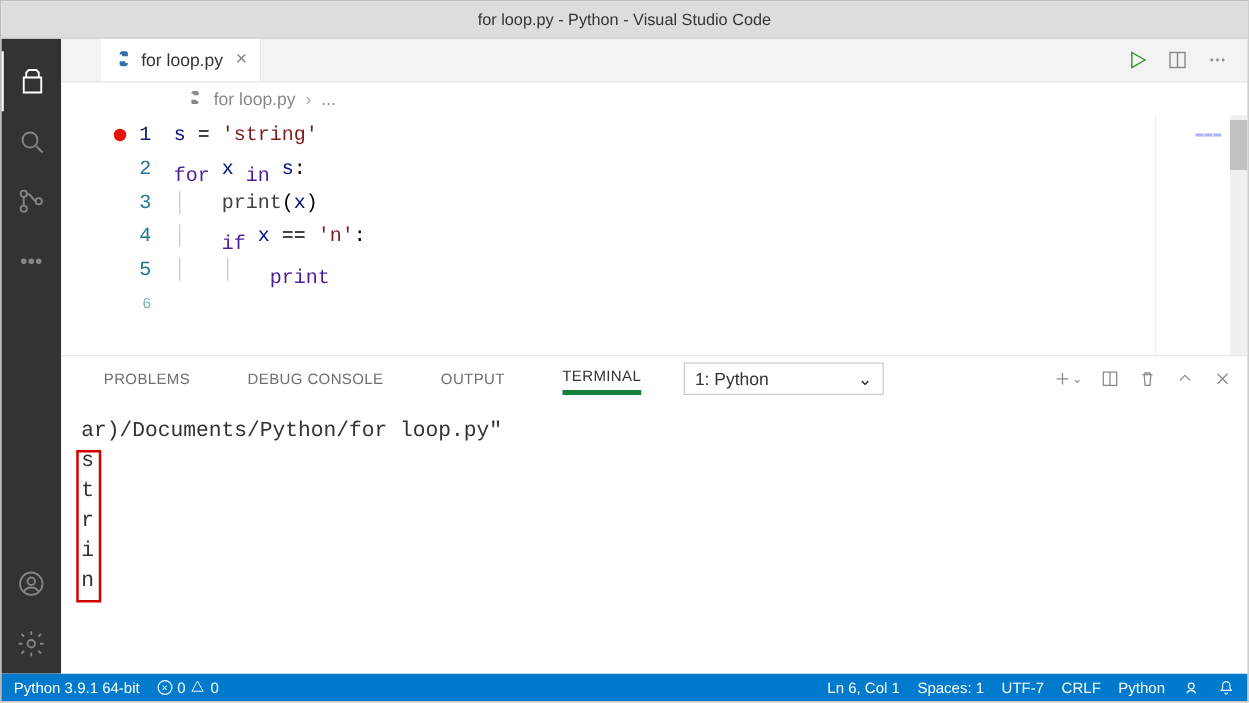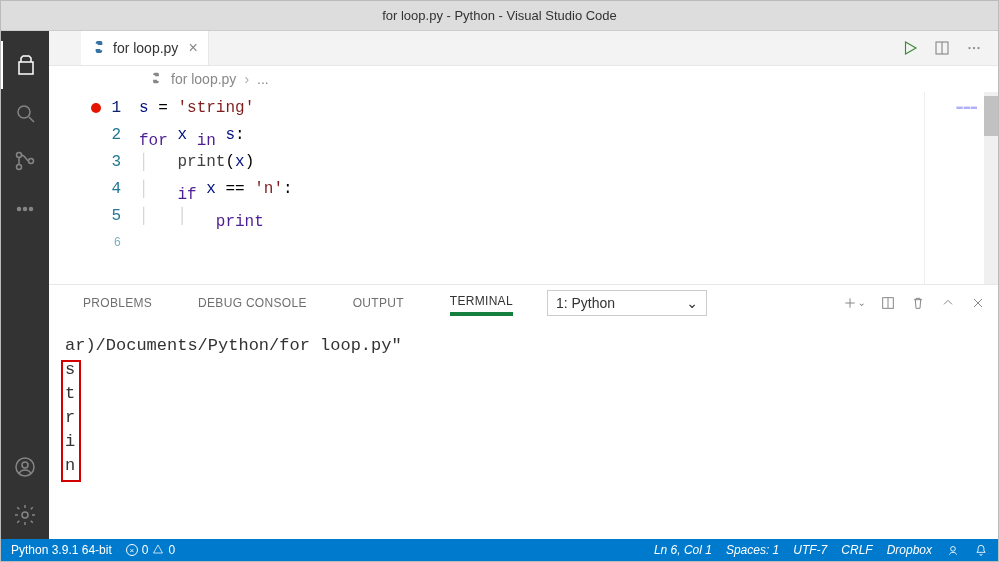--- a/index.html
+++ b/index.html
@@ -235,21 +235,21 @@
   height: 22px;
   background: #007acc;
   color: #fff;
   display: flex;
   align-items: center;
   font-size: 12px;
   padding: 0 10px;
   gap: 14px;
 }
 .status-bar .sb-left, .status-bar .sb-right { display:flex; align-items:center; gap:14px;}
-.status-bar .sb-right { margin-left:auto;font-style:italic; }
+.status-bar .sb-right { margin-left:auto; }
 .status-bar .itm { display:flex; align-items:center; gap:4px; cursor:pointer;}
 .status-bar .circ { width:12px;height:12px;border:1.5px solid #fff;border-radius:50%;display:inline-flex;align-items:center;justify-content:center;font-size:8px;}
 .status-bar .tri svg{width:12px;height:12px;}
 svg { stroke: currentColor; fill: none; stroke-width: 1.5; }
 </style>
 </head>
 <body>
 
 <div class="title-bar">
   <span>for loop.py - Python - Visual Studio Code</span>
@@ -447,21 +447,21 @@
             <path d="M12 4l9 16H3L12 4z"></path>
           </svg></span>
         <span>0</span>
     </span>
   </div>
   <div class="sb-right">
     <span class="itm">Ln 6, Col 1</span>
     <span class="itm">Spaces: 1</span>
     <span class="itm">UTF-7</span>
     <span class="itm">CRLF</span>
-    <span class="itm">Dropbox</span>
+    <span class="itm">Python</span>
     <span class="itm">
         <svg width="14" height="14" viewBox="0 0 24 24">
           <circle cx="12" cy="10" r="4"></circle>
           <path d="M6 20c1-3 3-4 6-4s5 1 6 4"></path>
         </svg>
       </span>
     <span class="itm">
         <svg width="14" height="14" viewBox="0 0 24 24">
           <path d="M12 4a5 5 0 0 0-5 5v4l-2 3h14l-2-3V9a5 5 0 0 0-5-5zM10 19a2 2 0 0 0 4 0"></path>
         </svg>

